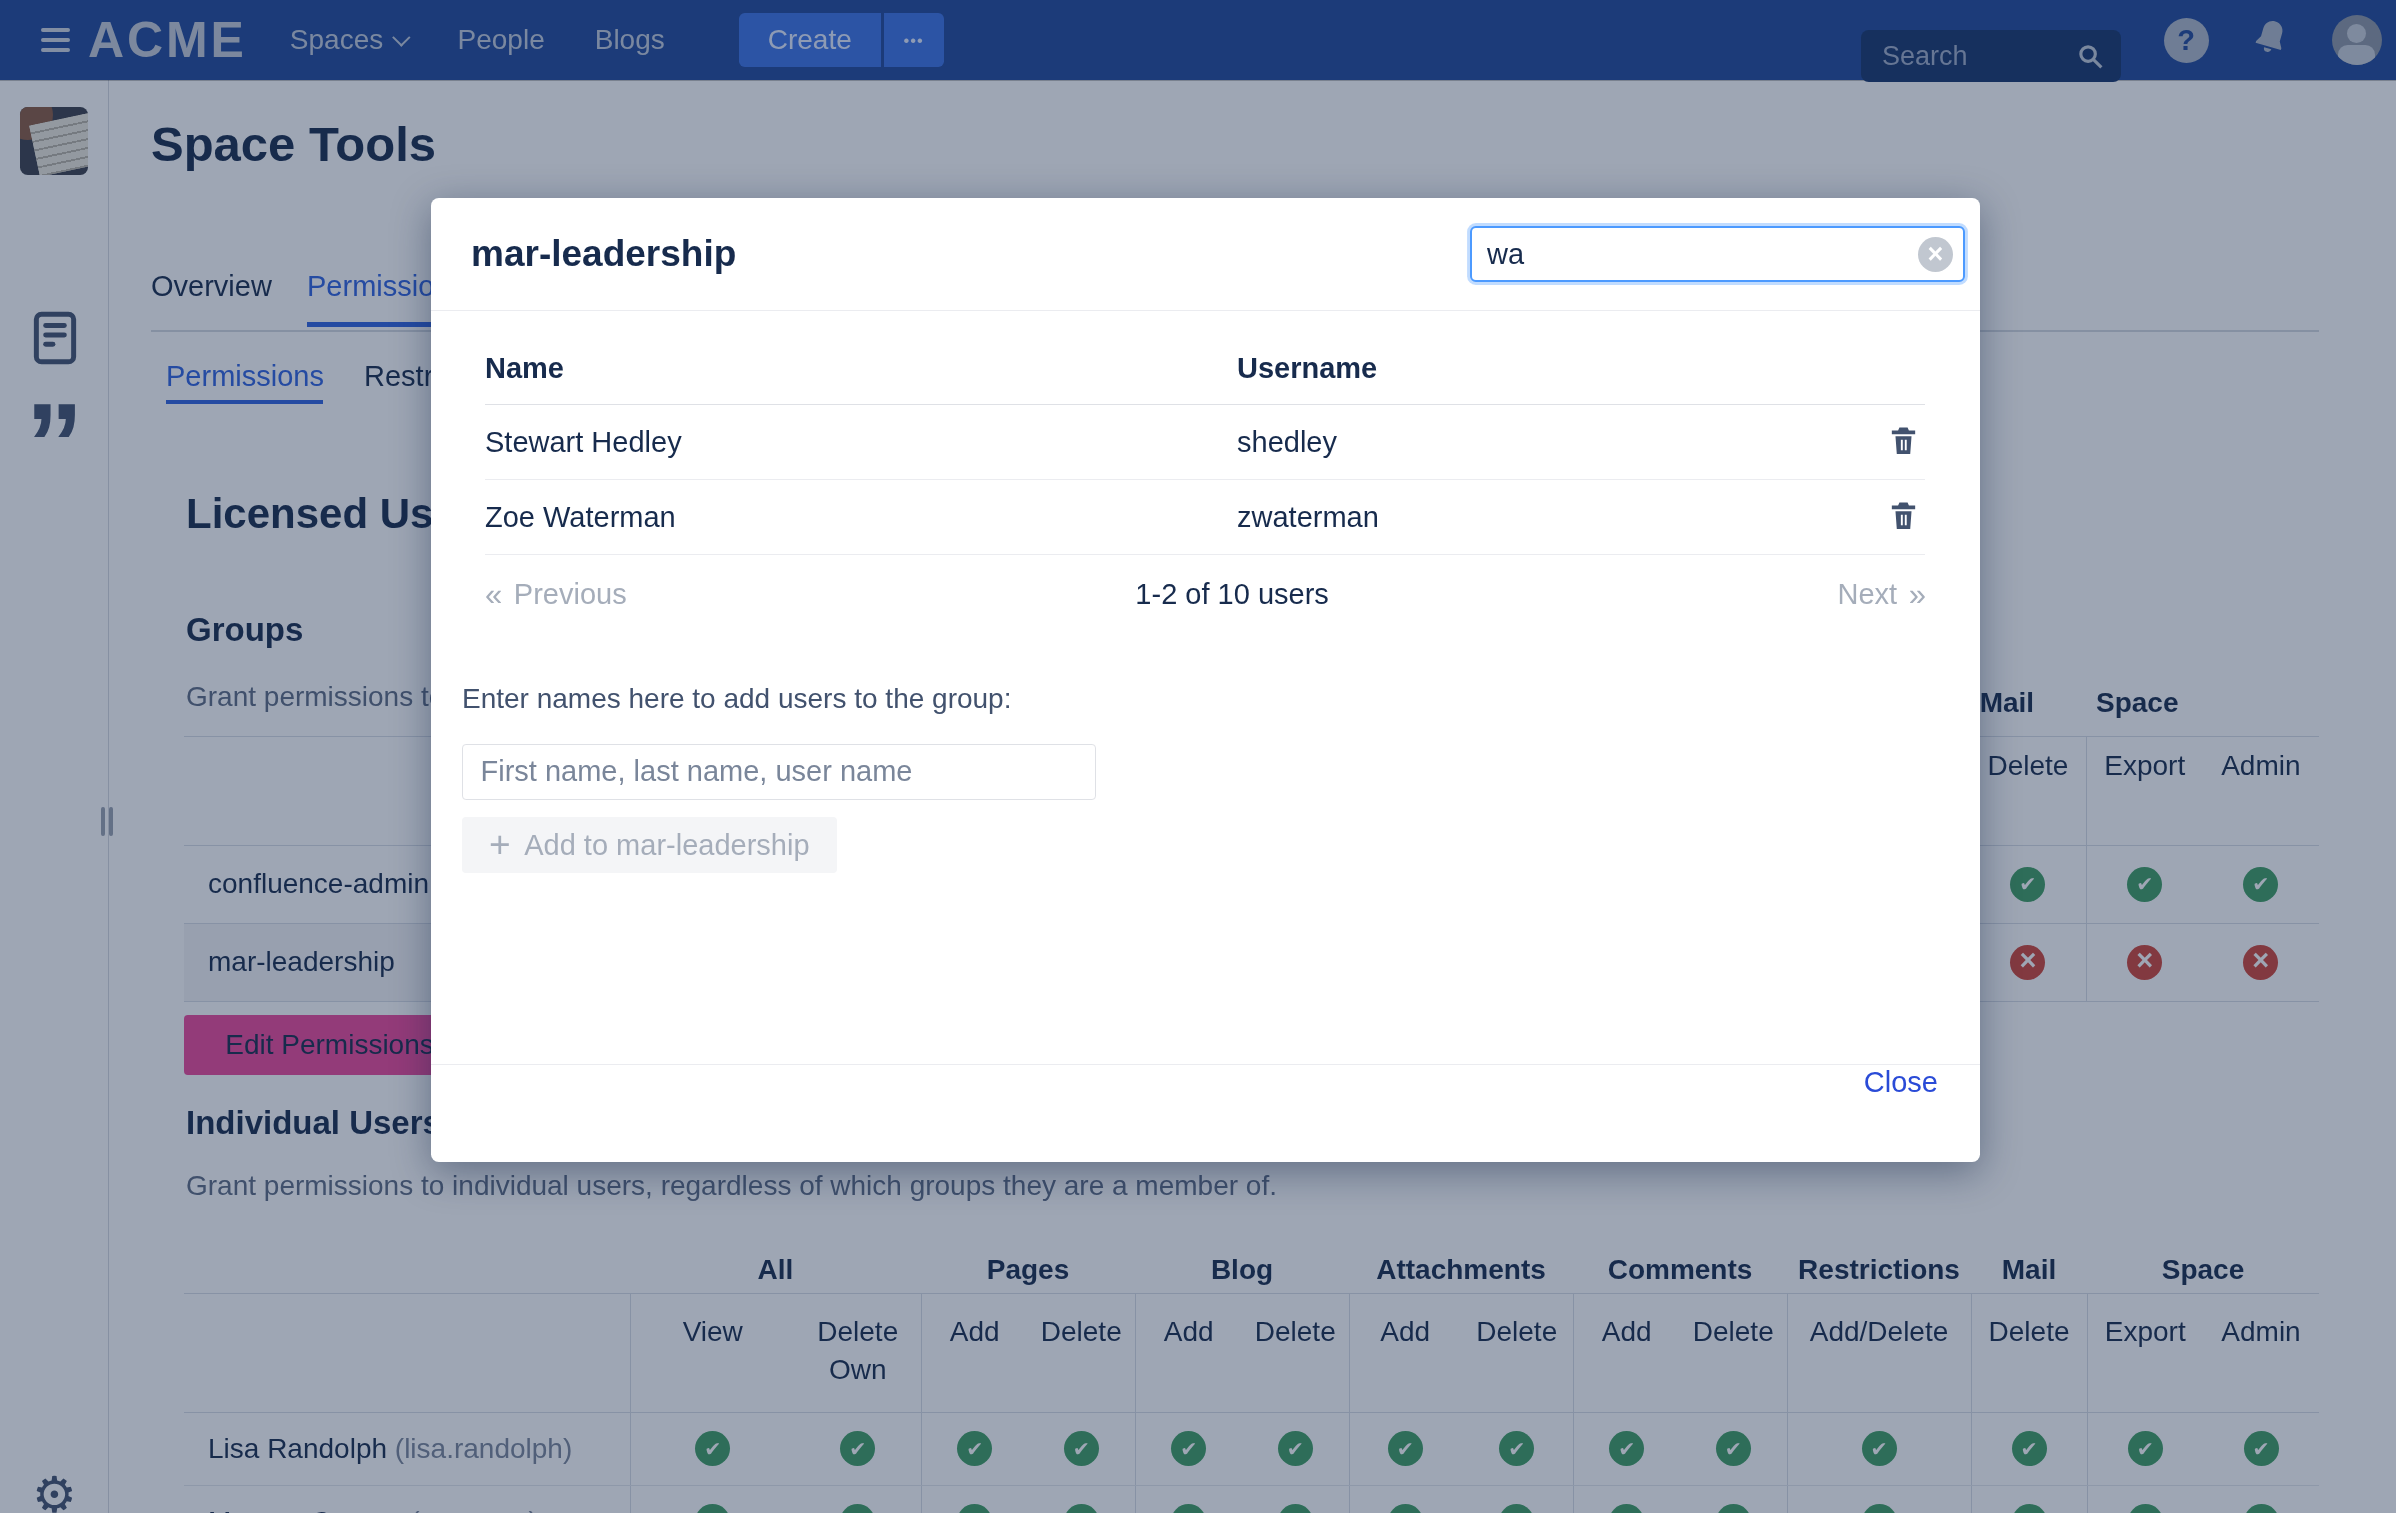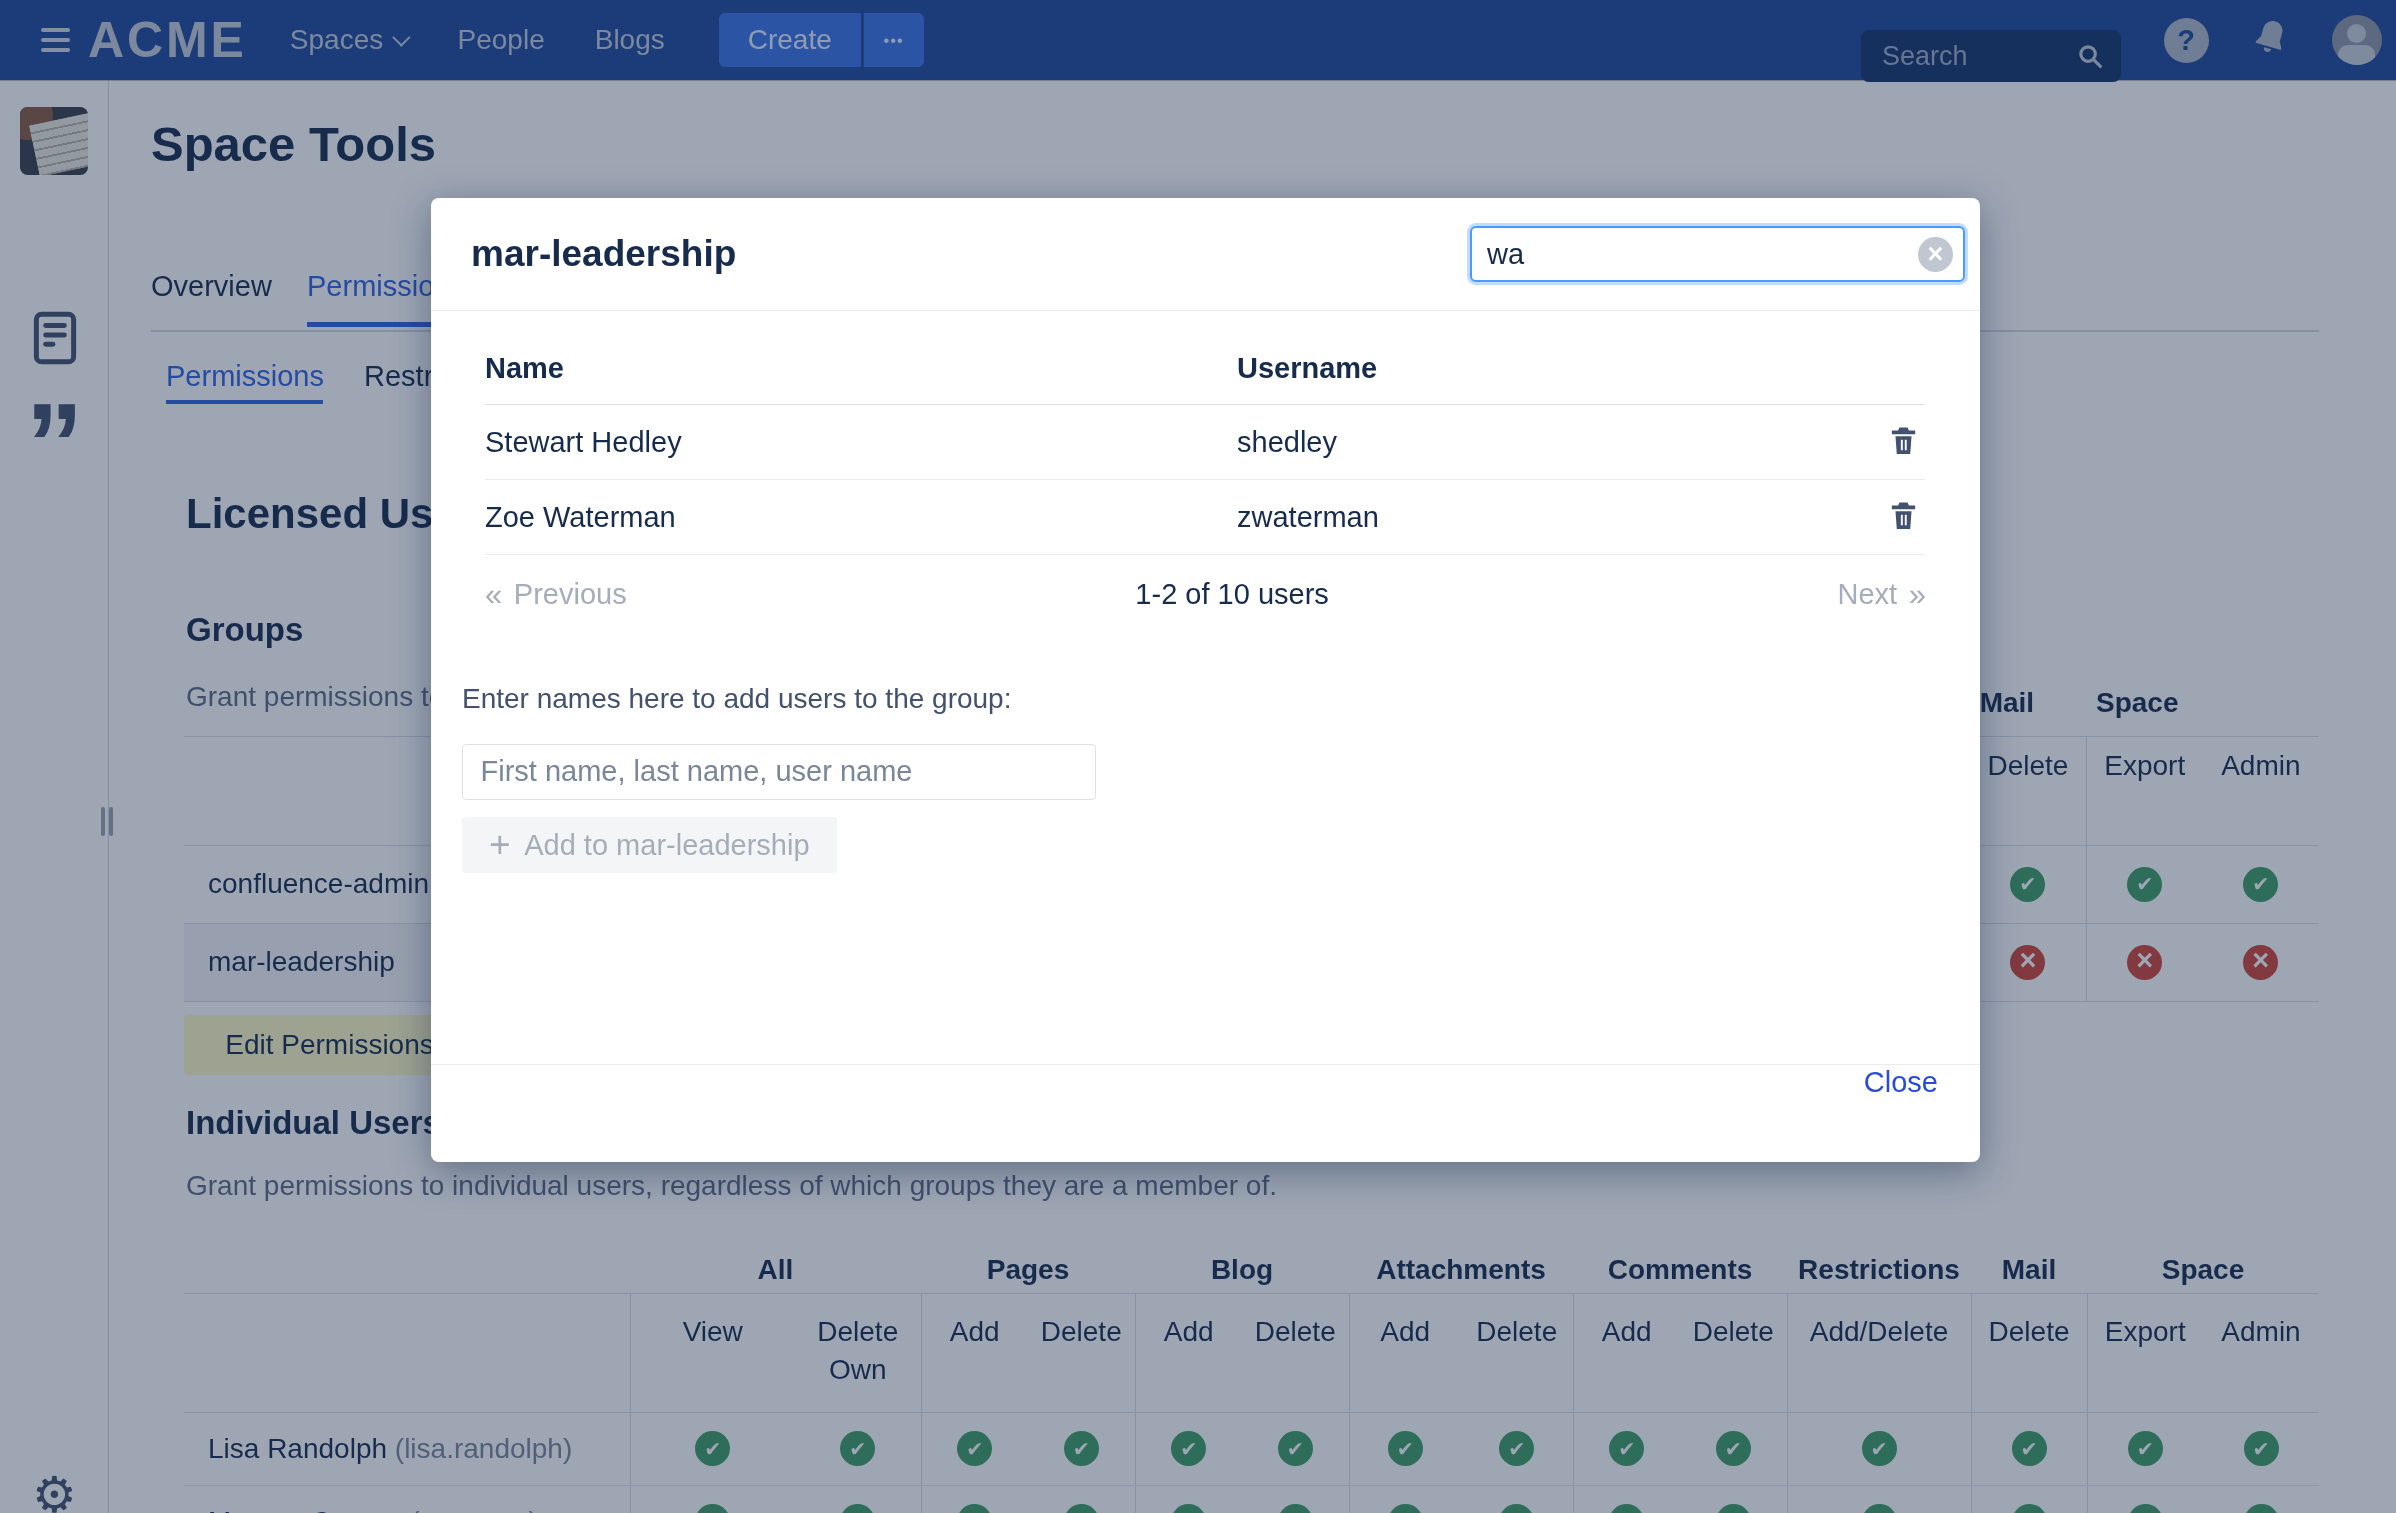--- a/index.html
+++ b/index.html
@@ -10,21 +10,21 @@
   .topnav{position:absolute;left:0;top:0;width:2397px;height:80px;background:var(--nav-bg,#1f4899);
     display:flex;align-items:center;padding:0 15.5px 0 41px;box-sizing:border-box;z-index:10;
     box-shadow:0 1px 0 rgba(0,0,0,.25);}
   .hamburger{width:29px;display:flex;flex-direction:column;gap:5.8px;cursor:pointer;}
   .hamburger i{display:block;height:3.9px;background:#cfd6e2;border-radius:1.9px;}
   .logo{margin-left:18px;font-size:50px;font-weight:bold;letter-spacing:2.9px;color:#c5ccd9;}
   .nav-menu{display:flex;align-items:center;margin-left:43px;gap:50px;}
   .nav-item{font-size:28px;color:#c2cbdc;display:flex;align-items:center;gap:11.6px;cursor:pointer;}
   .chev{width:10.7px;height:10.7px;border-right:2.9px solid #c2cbdc;border-bottom:2.9px solid #c2cbdc;
     transform:rotate(45deg);margin-top:-5.8px;}
-  .create-btn{margin-left:54px;height:54px;padding:0 29px;background:var(--btn-blue,#3b73e6);
+  .create-btn{margin-left:74px;height:54px;padding:0 29px;background:var(--btn-blue,#3b73e6);
     border:none;border-radius:5.8px 0 0 5.8px;color:#e4ecff;font-size:28px;cursor:pointer;
     font-family:inherit;}
   .more-btn{height:54px;width:60px;background:var(--btn-blue,#3b73e6);border:none;margin-left:2.9px;
     border-radius:0 5.8px 5.8px 0;color:#e4ecff;cursor:pointer;}
   .i-more::before{content:"•••";font-size:16.5px;letter-spacing:1px;}
   .nav-search{margin-left:auto;width:260px;height:52px;background:#15346b;border-radius:7.8px;
     display:flex;align-items:center;padding:0 15.5px 0 19.4px;box-sizing:border-box;margin-top:32px;}
   .nav-search input{flex:1;background:transparent;border:none;outline:none;color:#dfe6f4;
     font-size:27px;font-family:inherit;min-width:0;}
   .nav-search input::placeholder{color:#9fadc9;}
@@ -72,21 +72,21 @@
   .grp-left .r-h1 td{height:66px;}
   .grp-left .r-h2 td{height:109px;border-top:1.9px solid #d8dde6;border-bottom:1.9px solid #d8dde6;}
   .grp-left .r-data td{height:78px;border-bottom:1.9px solid #d8dde6;padding-left:24px;text-align:left;}
   .grp-left .r-data.alt{background:#f4f5f7;}
   .grp-right{position:absolute;left:1970px;top:670px;width:349px;}
   .grp-right .r-h1 td{height:66px;font-weight:700;text-align:left;padding-left:9.7px;vertical-align:middle;}
   .grp-right .r-h2 td{height:109px;border-top:1.9px solid #d8dde6;border-bottom:1.9px solid #d8dde6;
     text-align:center;vertical-align:top;padding-top:13.6px;}
   .grp-right .r-data td{height:78px;border-bottom:1.9px solid #d8dde6;text-align:center;vertical-align:middle;}
   .grp-right td.gsep{border-left:1.9px solid #d8dde6;}
-  .edit-btn{position:absolute;left:184px;top:1015px;width:291px;height:60px;background:#fef9c3;
+  .edit-btn{position:absolute;left:184px;top:1015px;width:291px;height:60px;background:#ec4899;
     border:none;border-radius:3.9px;font-size:28px;color:#172b4d;font-family:inherit;cursor:pointer;}
 
   .users-table{position:absolute;left:184px;top:1247px;width:2135px;}
   .users-table .r-h1 td{height:46px;font-weight:700;text-align:center;vertical-align:middle;
     border-bottom:1.9px solid #d8dde6;}
   .users-table .r-h2 td{height:119px;text-align:center;vertical-align:top;padding-top:19.4px;
     line-height:1.35;border-bottom:1.9px solid #d8dde6;}
   .users-table .r-data td{height:73px;border-bottom:1.9px solid #e4e7ec;text-align:center;vertical-align:middle;}
   .users-table td.name-cell{text-align:left;padding-left:24px;white-space:nowrap;}
   .users-table td.gsep{border-left:1.9px solid #d8dde6;}

